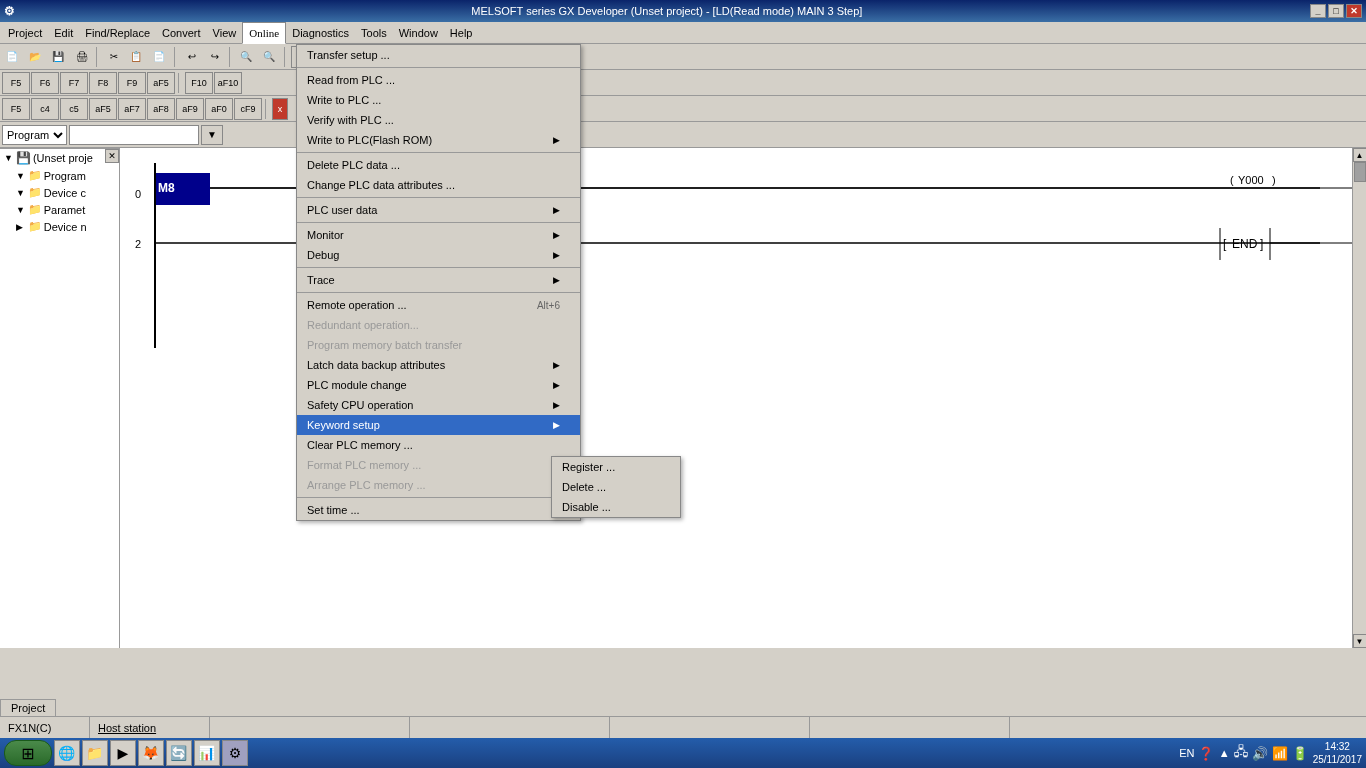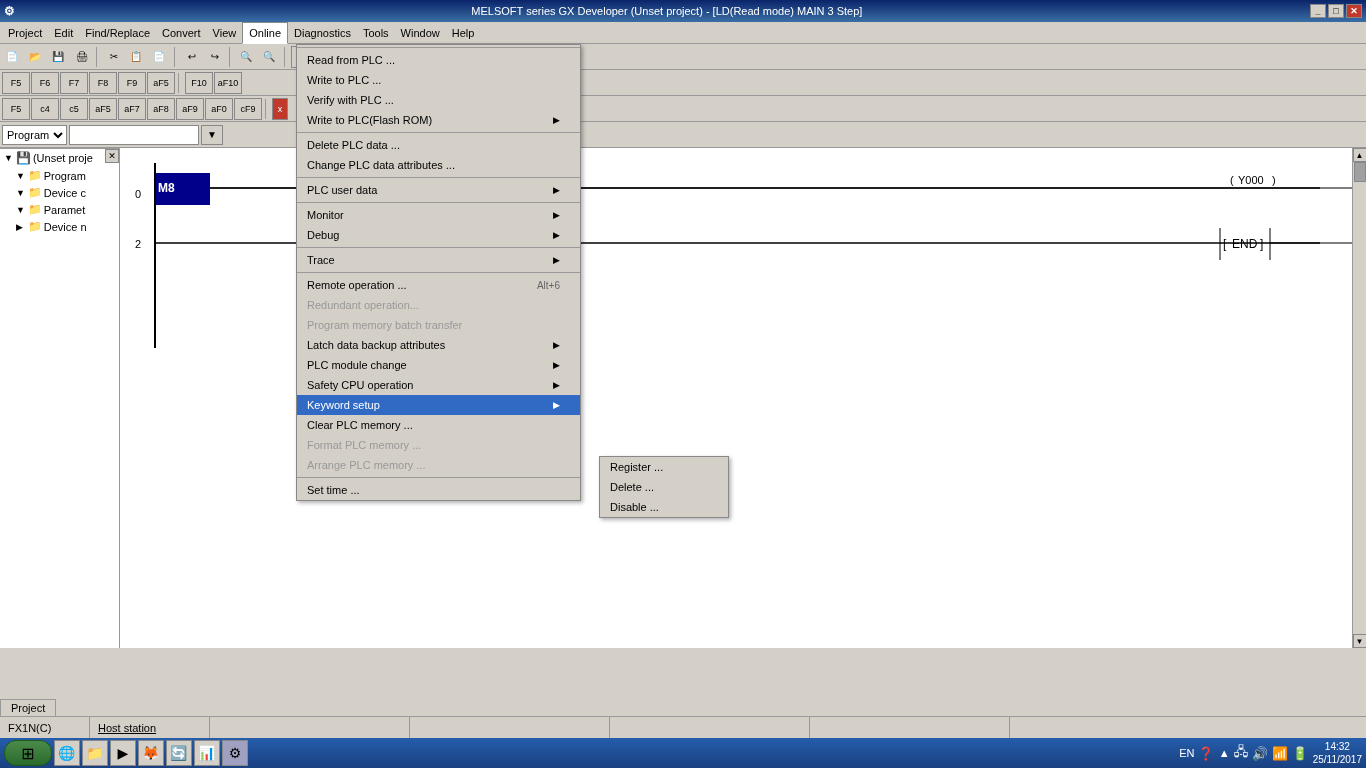--- a/index.html
+++ b/index.html
@@ -43,21 +43,21 @@
       padding: 0 2px;
     }
     .menu-item {
       padding: 2px 6px;
       cursor: pointer;
       font-size: 11px;
       color: #000;
       height: 22px;
       display: flex; align-items: center;
     }
-    .menu-item.open { background: #d4d0c8; border: 1px solid #888; }
+    .menu-item.open { background: #d4d0c8; border: 1px solid #888; font-family: Liberation Serif, serif; }
 
     
     .toolbar {
       height: 26px;
       background: #d4d0c8;
       display: flex;
       align-items: center;
       padding: 2px 2px;
       border-bottom: 1px solid #999;
       gap: 1px;
@@ -431,20 +431,23 @@
       <div class="scroll-track">
         <div class="scroll-thumb"></div>
       </div>
       <div class="scroll-arrow">▼</div>
     </div>
   </div>
 </div>
 
 <div class="dropdown-menu" style="top:44px; left:296px; width:285px;">
 
+  <div class="dropdown-item">
+    <span>Transfer setup ...</span>
+  </div>
   <div class="dropdown-sep"></div>
   <div class="dropdown-item">
     <span>Read from PLC ...</span>
   </div>
   <div class="dropdown-item">
     <span>Write to PLC ...</span>
   </div>
   <div class="dropdown-item">
     <span>Verify with PLC ...</span>
   </div>
@@ -513,21 +516,21 @@
   </div>
   <div class="dropdown-item disabled">
     <span>Arrange PLC memory ...</span>
   </div>
   <div class="dropdown-sep"></div>
   <div class="dropdown-item">
     <span>Set time ...</span>
   </div>
 </div>
 
-<div class="submenu" style="top:456px; left:599px; width:130px;">
+<div class="submenu" style="top:456px; left:551px; width:130px;">
   <div class="submenu-item">
     <span>Register ...</span>
   </div>
   <div class="submenu-item">
     <span>Delete ...</span>
   </div>
   <div class="submenu-item">
     <span>Disable ...</span>
   </div>
 </div>

